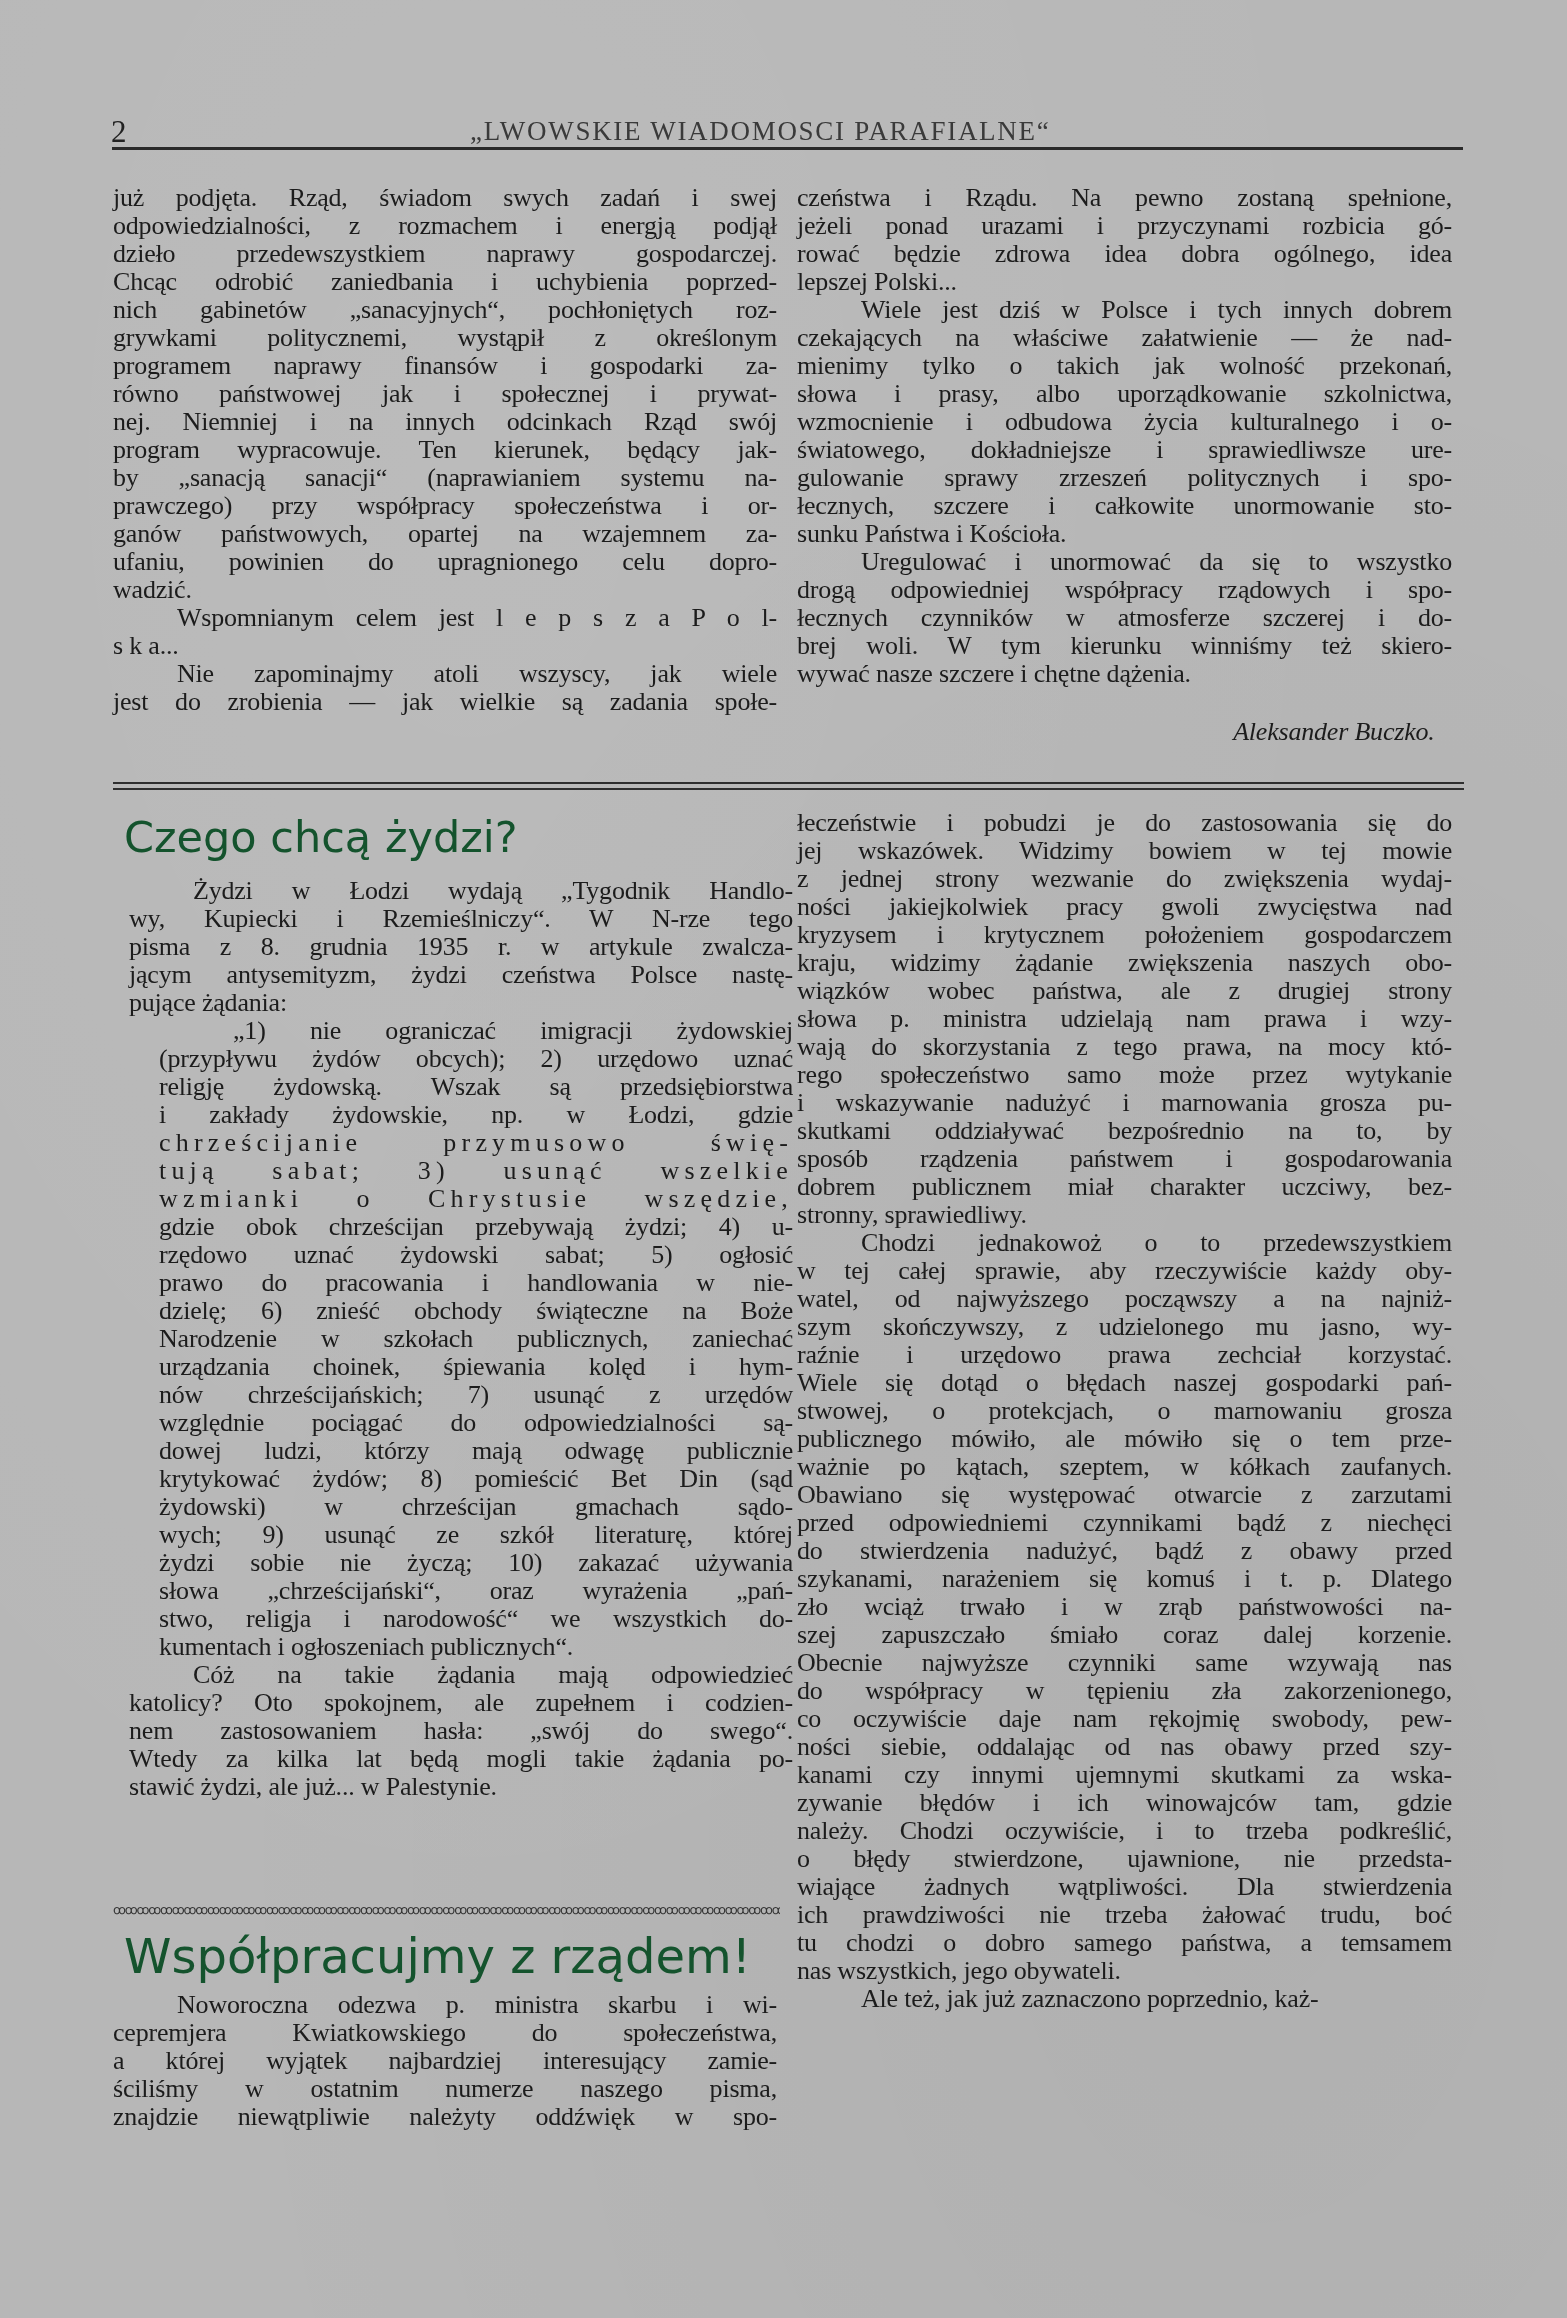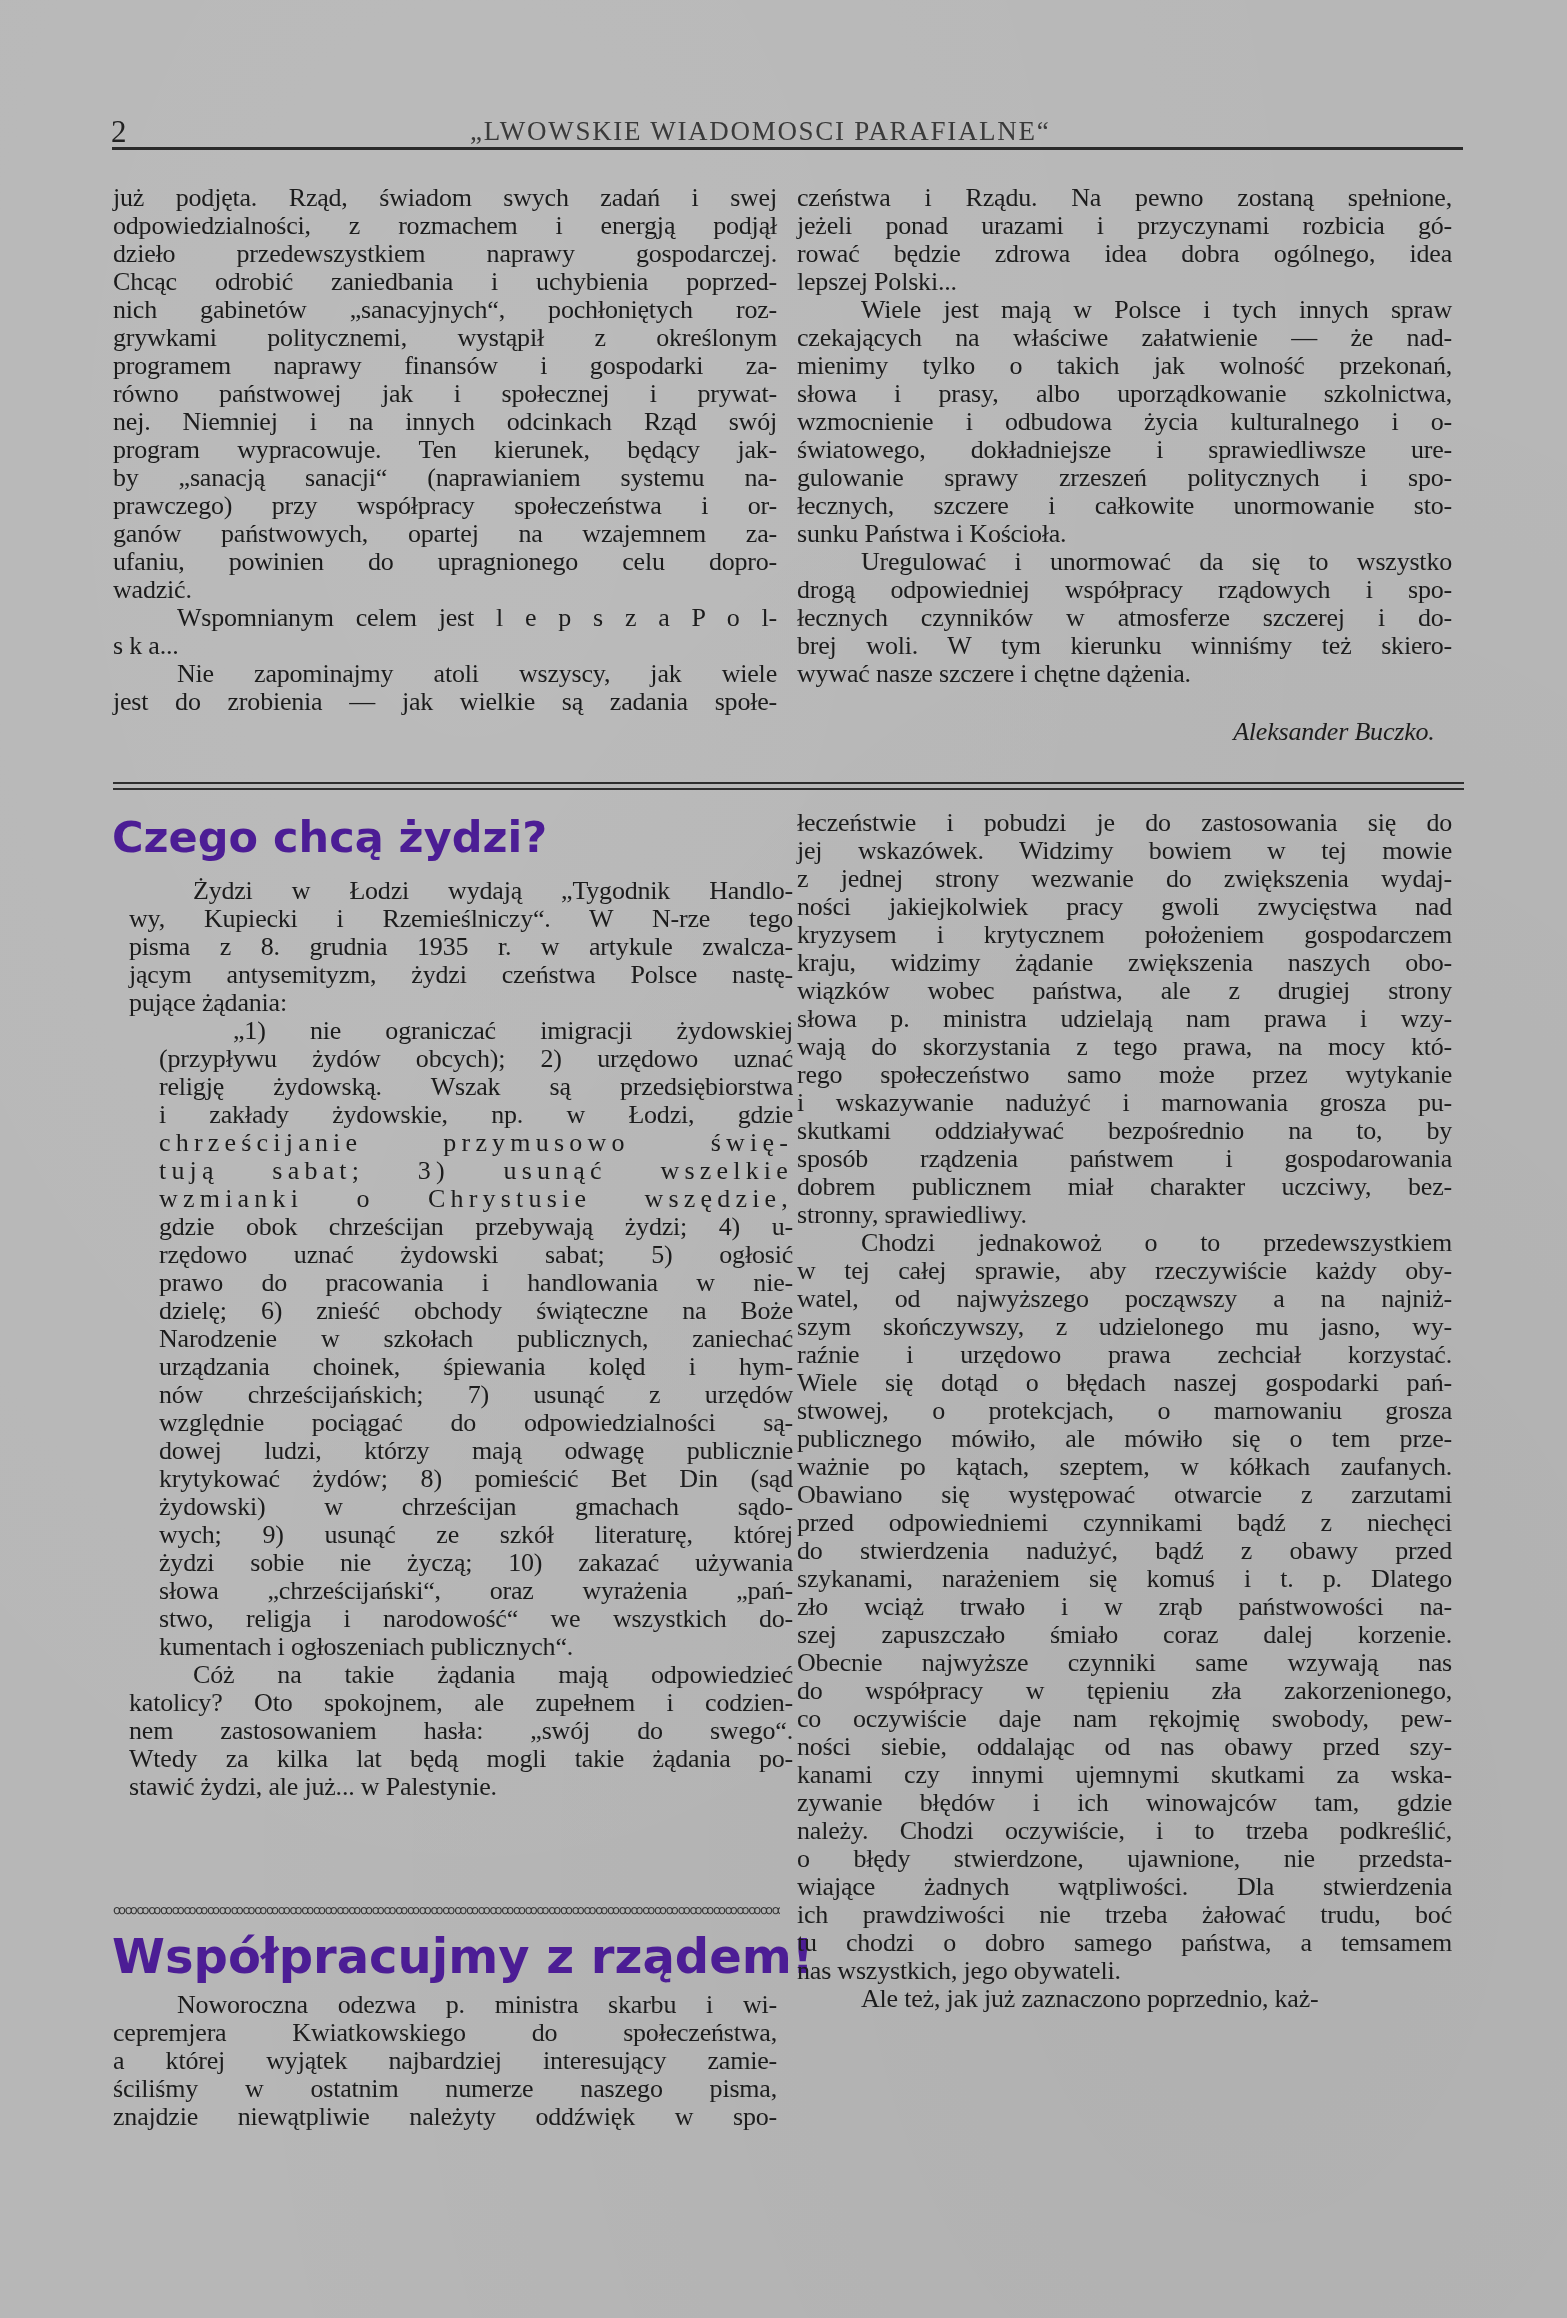--- a/index.html
+++ b/index.html
@@ -48,22 +48,23 @@
     margin-top: 8px;
   }
   .double-rule {
     position: absolute; left: 113px; width: 1351px; height: 8px;
     border-top: 2.3px solid #2e2e2e; border-bottom: 2.3px solid #2e2e2e;
     box-sizing: border-box;
   }
   .heading {
     position: absolute;
     font-family: "DejaVu Sans", "Liberation Sans", sans-serif;
-    font-weight: bold; color: #4c1d95;
+    font-weight: normal; color: #14532d;
     white-space: nowrap;
+    margin-left: 12px;
   }
   .ornament {
     position: absolute; left: 113px; width: 667px; height: 14px;
     font-family: "DejaVu Sans Mono", monospace; font-size: 12.8px; line-height: 14px;
     color: #333; overflow: hidden; white-space: nowrap; letter-spacing: -1.2px;
   }
 </style>
 </head>
 <body>
 
@@ -92,21 +93,21 @@
     <span class="line indent">Wspomnianym celem jest l e p s z a  P o l-</span>
     <span class="line last">s k a...</span>
     <span class="line indent">Nie zapominajmy atoli wszyscy, jak wiele</span>
     <span class="line">jest do zrobienia — jak wielkie są zadania społe-</span>
   </div>
 <div class="col" id="a1-right" style="left:797px; top:184px; width:655px;">
     <span class="line">czeństwa i Rządu. Na pewno zostaną spełnione,</span>
     <span class="line">jeżeli ponad urazami i przyczynami rozbicia gó-</span>
     <span class="line">rować będzie zdrowa idea dobra ogólnego, idea</span>
     <span class="line last">lepszej Polski...</span>
-    <span class="line indent">Wiele jest mają w Polsce i tych innych spraw</span>
+    <span class="line indent">Wiele jest dziś w Polsce i tych innych dobrem</span>
     <span class="line">czekających na właściwe załatwienie — że nad-</span>
     <span class="line">mienimy tylko o takich jak wolność przekonań,</span>
     <span class="line">słowa i prasy, albo uporządkowanie szkolnictwa,</span>
     <span class="line">wzmocnienie i odbudowa życia kulturalnego i o-</span>
     <span class="line">światowego, dokładniejsze i sprawiedliwsze ure-</span>
     <span class="line">gulowanie sprawy zrzeszeń politycznych i spo-</span>
     <span class="line">łecznych, szczere i całkowite unormowanie sto-</span>
     <span class="line last">sunku Państwa i Kościoła.</span>
     <span class="line indent">Uregulować i unormować da się to wszystko</span>
     <span class="line">drogą odpowiedniej współpracy rządowych i spo-</span>

